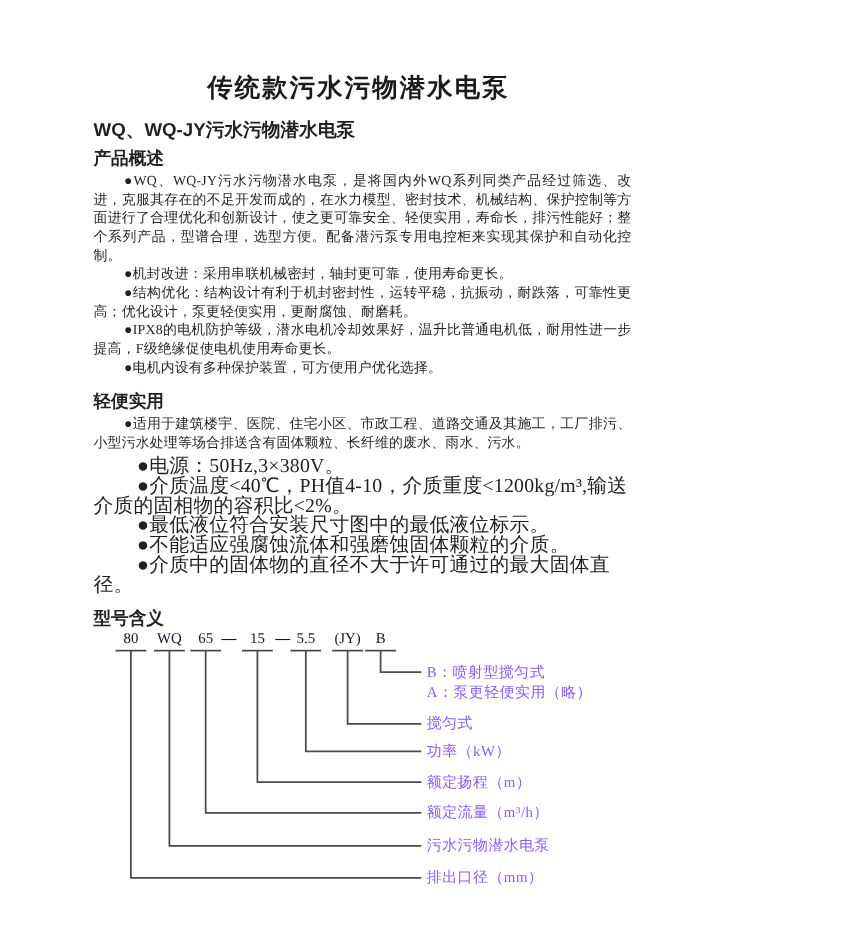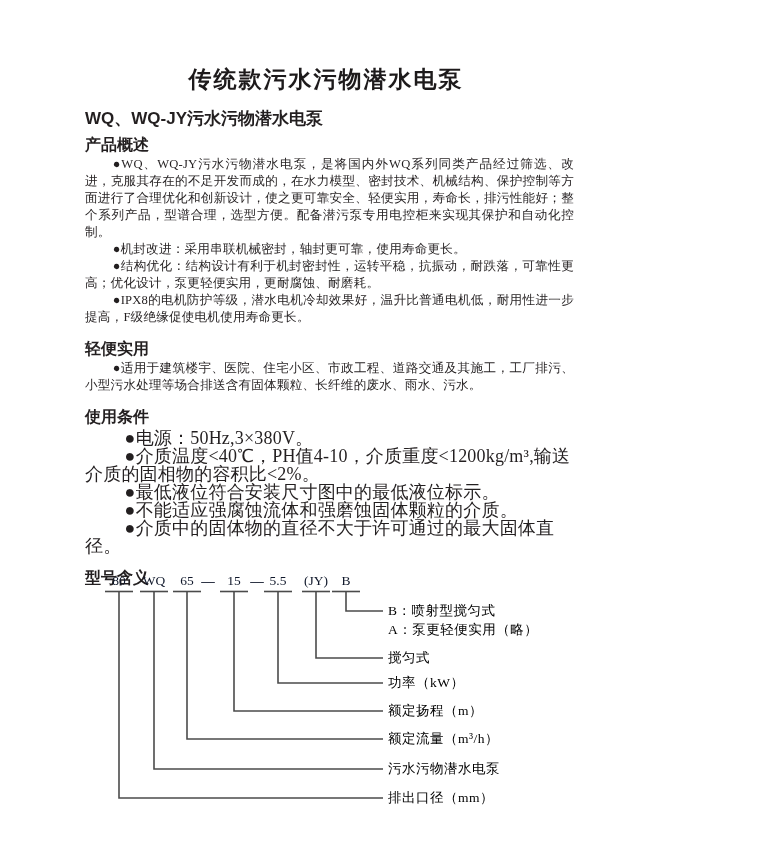--- a/index.html
+++ b/index.html
@@ -72,48 +72,48 @@
     line-height: 15px;
     color: #0f172a;
     white-space: nowrap;
   }
   .model-token.dash { font-weight: bold; }
   .model-label {
     position: absolute;
     left: 388px;
     font-size: 13.5px;
     line-height: 16px;
-    color: #000000;
+    color: #8b5cf6;
     letter-spacing: 0.5px;
     white-space: nowrap;
   }
 </style>
 </head>
 <body>
 
 <div class="page">
 
   <h1 class="doc-title">传统款污水污物潜水电泵</h1>
 
   <h2 class="doc-subtitle">WQ、WQ-JY污水污物潜水电泵</h2>
 
   <h3 class="section-heading">产品概述</h3>
   <div class="body-block">
     <p>●WQ、WQ-JY污水污物潜水电泵，是将国内外WQ系列同类产品经过筛选、改进，克服其存在的不足开发而成的，在水力模型、密封技术、机械结构、保护控制等方面进行了合理优化和创新设计，使之更可靠安全、轻便实用，寿命长，排污性能好；整个系列产品，型谱合理，选型方便。配备潜污泵专用电控柜来实现其保护和自动化控制。</p>
     <p>●机封改进：采用串联机械密封，轴封更可靠，使用寿命更长。</p>
     <p>●结构优化：结构设计有利于机封密封性，运转平稳，抗振动，耐跌落，可靠性更高；优化设计，泵更轻便实用，更耐腐蚀、耐磨耗。</p>
     <p>●IPX8的电机防护等级，潜水电机冷却效果好，温升比普通电机低，耐用性进一步提高，F级绝缘促使电机使用寿命更长。</p>
+    <p>●电机内设有多种保护装置，可方便用户优化选择。</p>
   </div>
 
   <h3 class="section-heading gap">轻便实用</h3>
   <div class="body-block">
     <p>●适用于建筑楼宇、医院、住宅小区、市政工程、道路交通及其施工，工厂排污、小型污水处理等场合排送含有固体颗粒、长纤维的废水、雨水、污水。</p>
   </div>
 
-  <h3 class="section-heading gap">使用条件</h3>
   <div class="cond-list">
     <p>●电源：50Hz,3×380V。</p>
     <p>●介质温度&lt;40℃，PH值4-10，介质重度&lt;1200kg/m³,输送介质的固相物的容积比&lt;2%。</p>
     <p>●最低液位符合安装尺寸图中的最低液位标示。</p>
     <p>●不能适应强腐蚀流体和强磨蚀固体颗粒的介质。</p>
     <p>●介质中的固体物的直径不大于许可通过的最大固体直径。</p>
   </div>
 
   <h3 class="section-heading gap">型号含义</h3>
 

